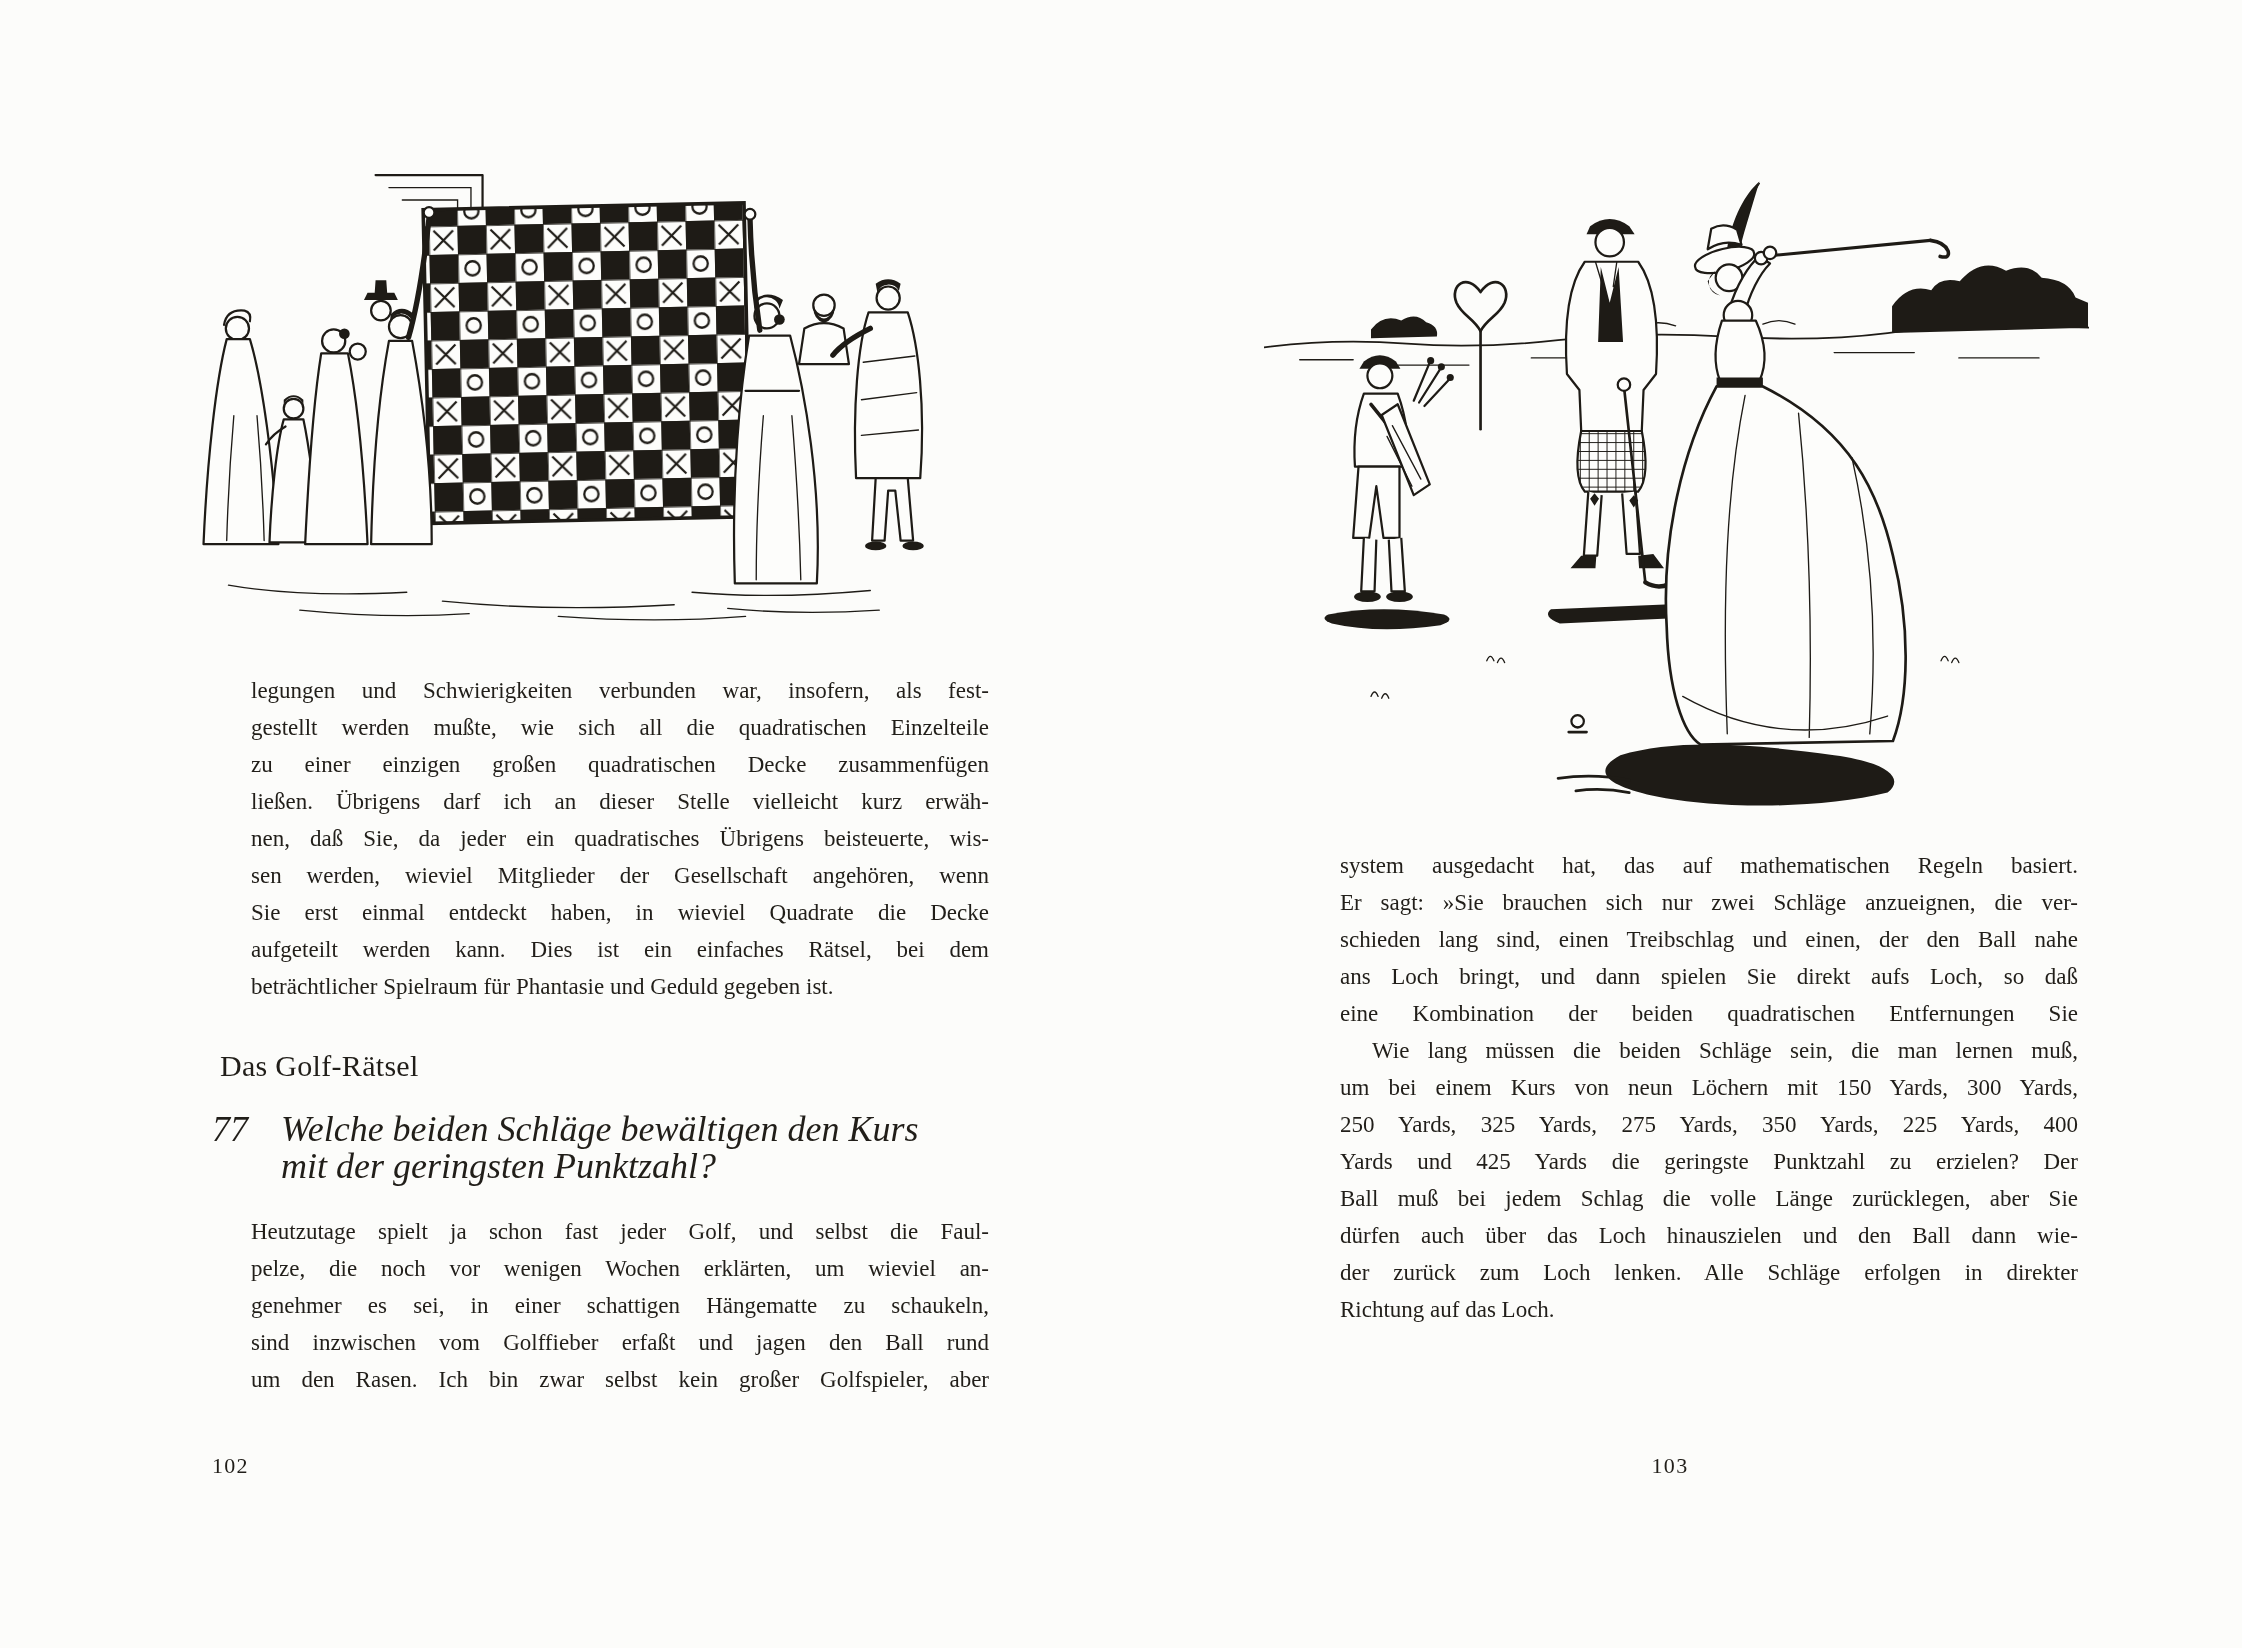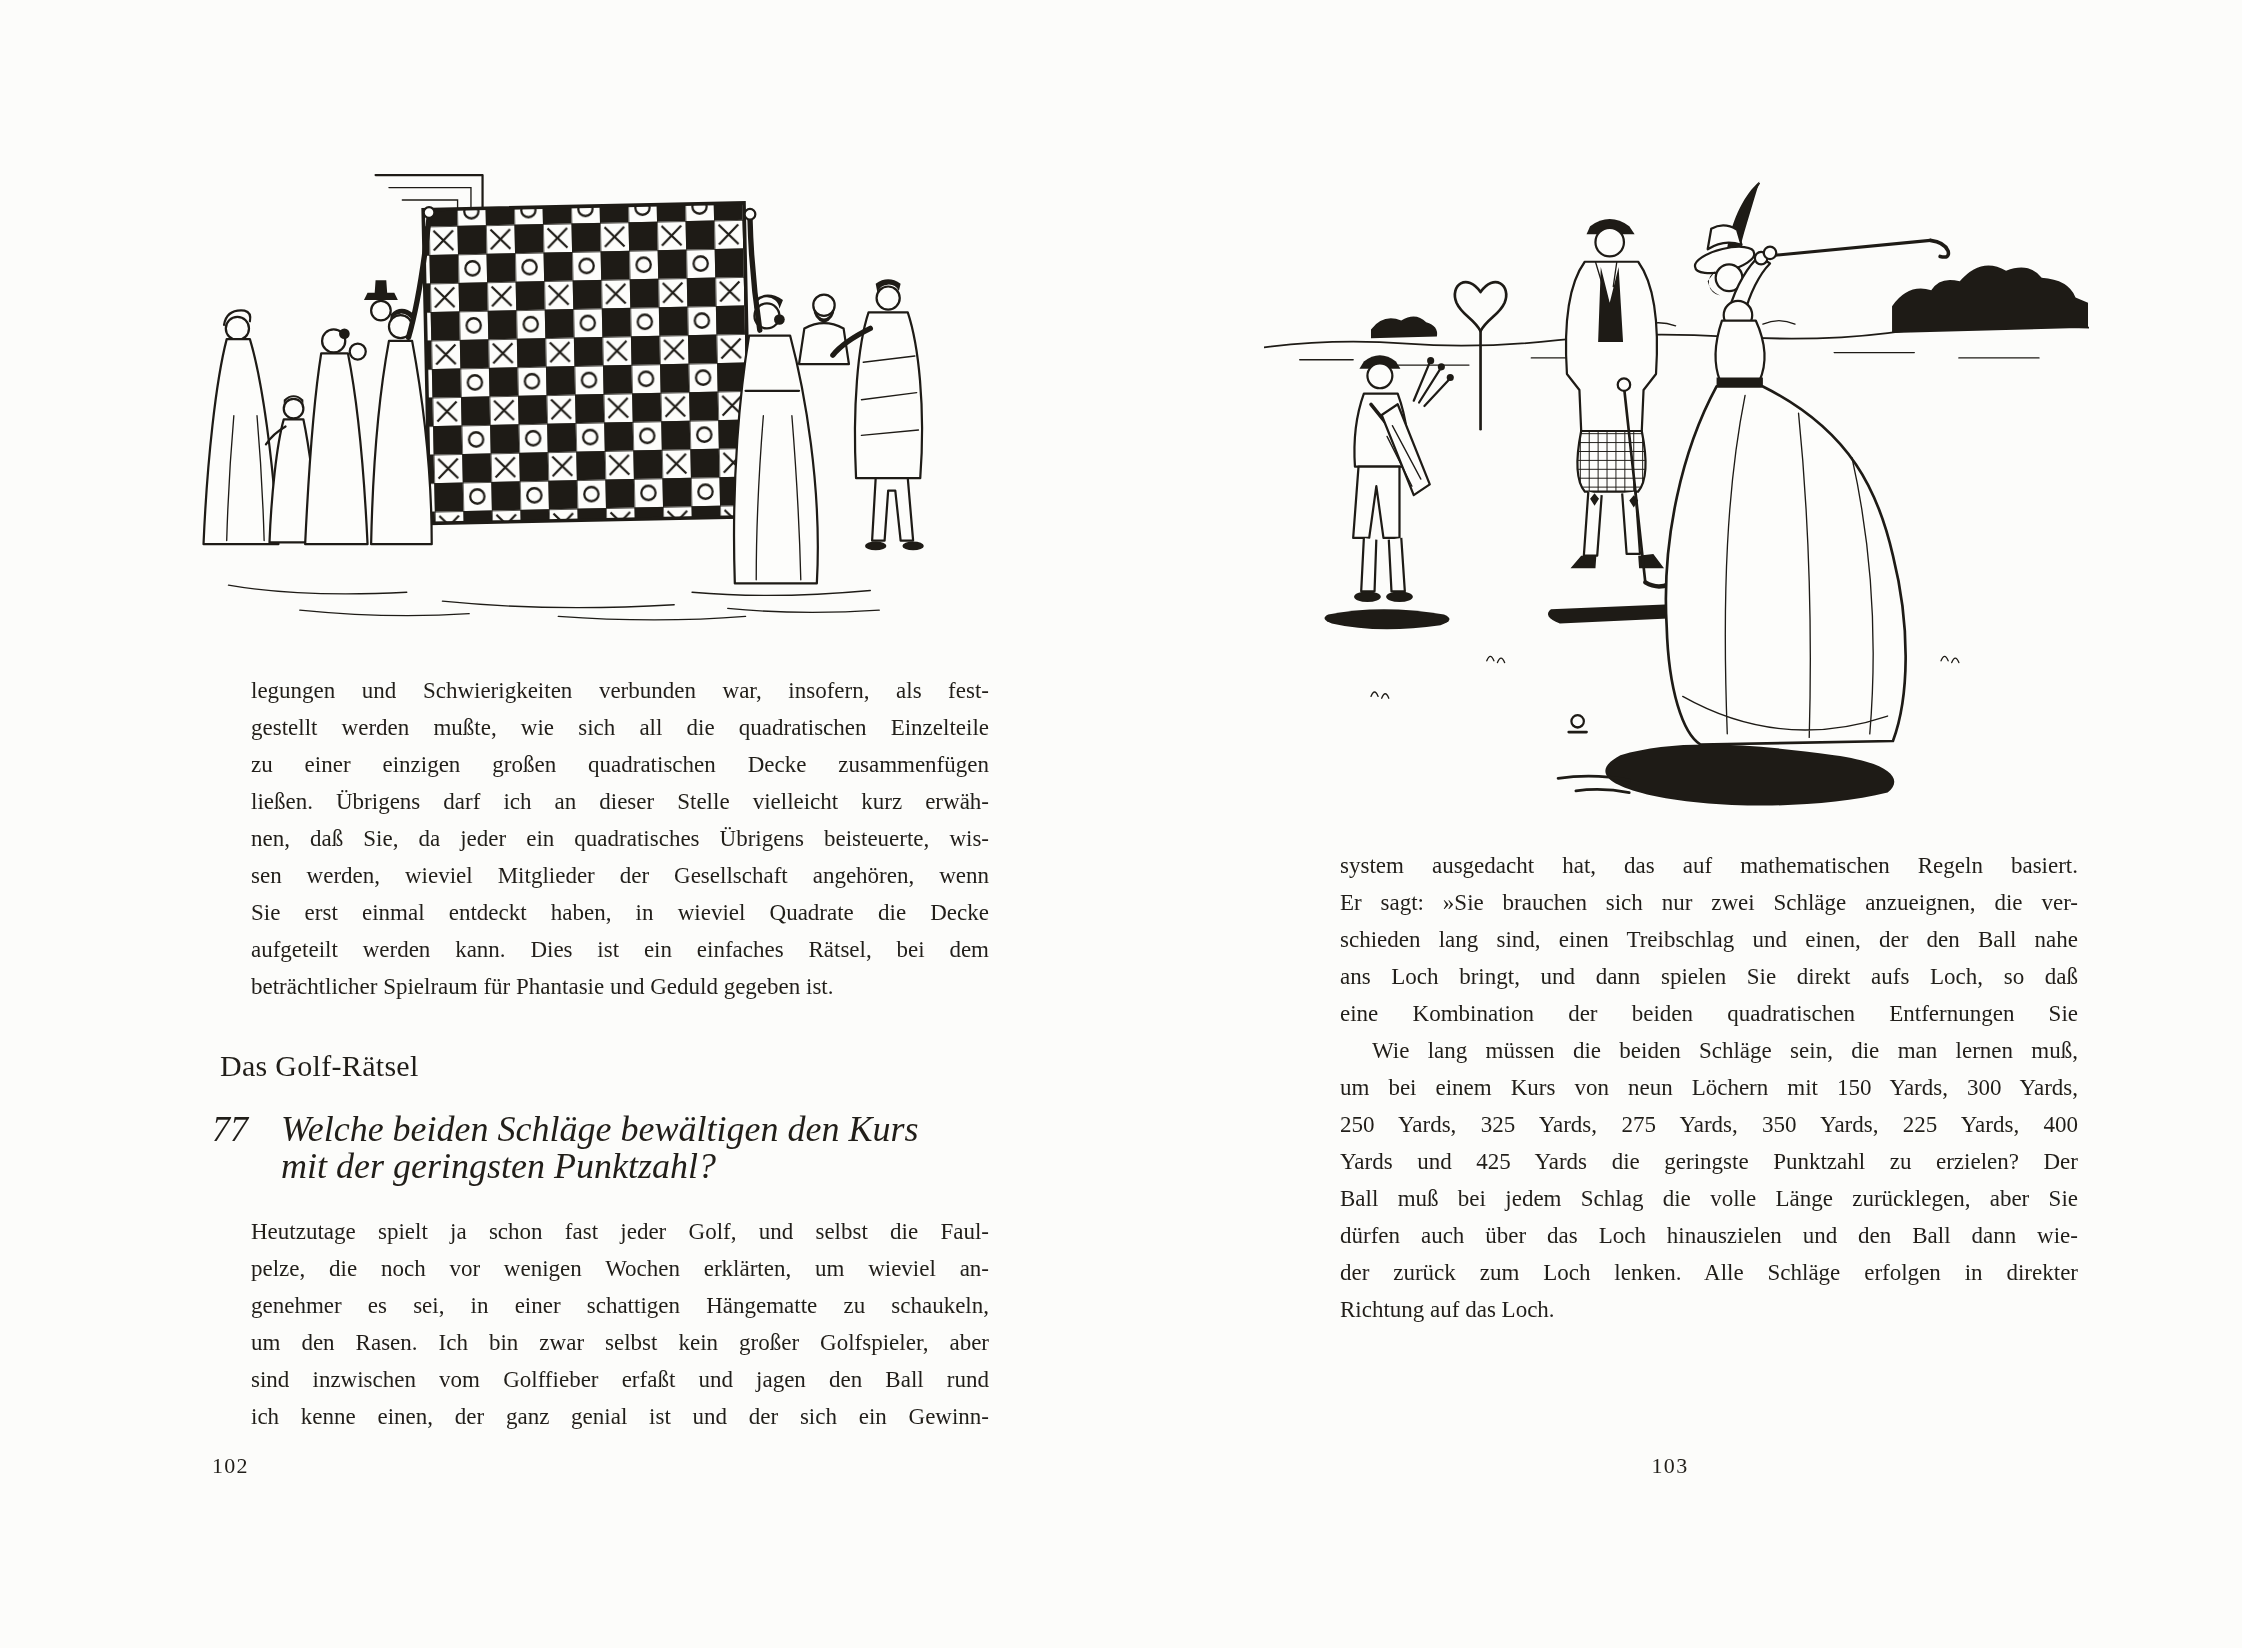--- a/index.html
+++ b/index.html
@@ -132,23 +132,22 @@
   <div class="abs puzzle" style="left:212px;top:1111px;width:738px">
     <span class="num">77</span>
     <div class="ptitle">Welche beiden Schläge bewältigen den Kurs
 mit der geringsten Punktzahl?</div>
   </div>
 
   <div class="abs tcol" style="left:212px;top:1213px">
       <div class="tline">Heutzutage spielt ja schon fast jeder Golf, und selbst die Faul-</div>
       <div class="tline">pelze, die noch vor wenigen Wochen erklärten, um wieviel an-</div>
       <div class="tline">genehmer es sei, in einer schattigen Hängematte zu schaukeln,</div>
+      <div class="tline">sind inzwischen vom Golffieber erfaßt und jagen den Ball rund</div>
       <div class="tline">um den Rasen. Ich bin zwar selbst kein großer Golfspieler, aber</div>
-      <div class="tline">sind inzwischen vom Golffieber erfaßt und jagen den Ball rund</div>
-      <div class="tline">ich kenne einen, der ganz genial ist und der sich ein Gewinn-</div>
     </div>
 
   <div class="abs pagenum" style="left:212px;top:1453px">102</div>
 </div>
 
 <div class="abs" style="left:1121px;top:0;width:1122px;height:1649px"></div>
 
 <div class="abs" style="left:1264px;top:162px;width:825px;height:652px">
   <svg viewBox="0 0 926 732" width="825" height="652">
     <defs>

